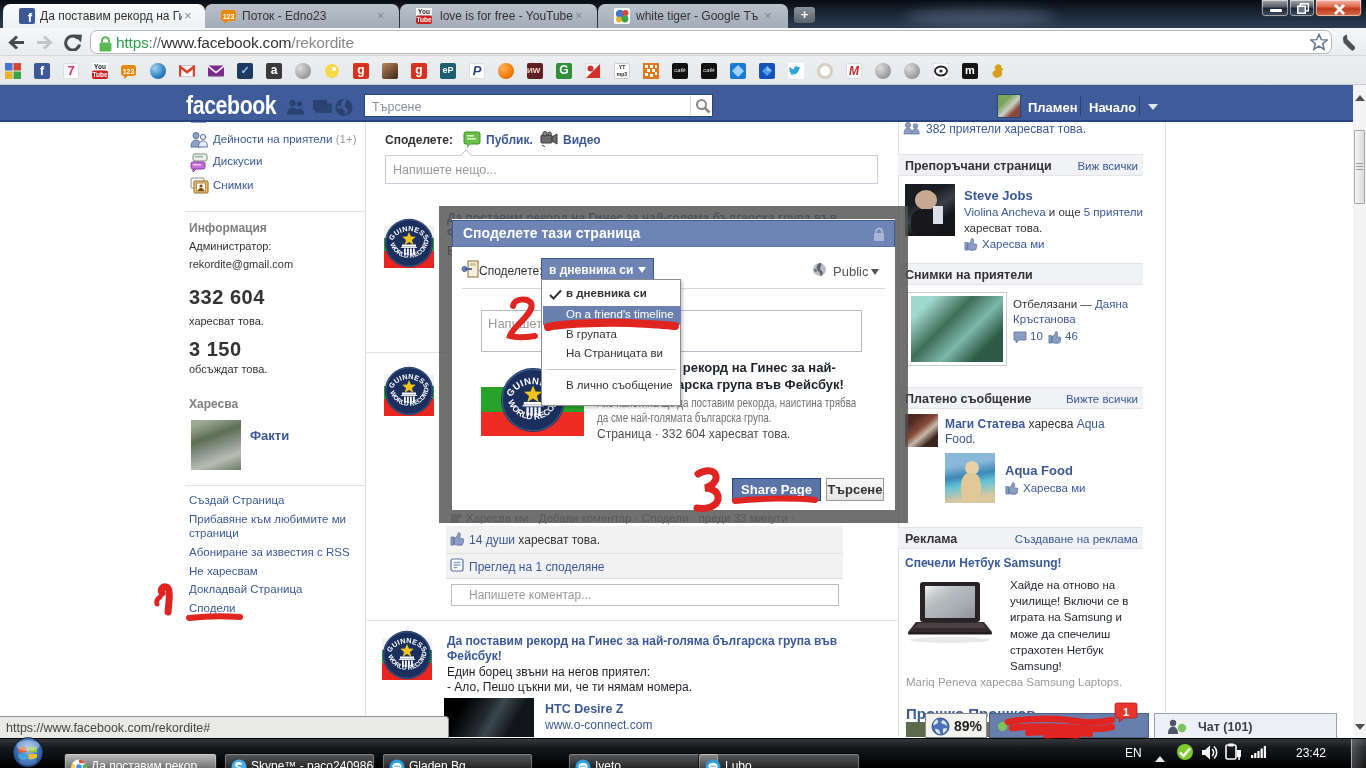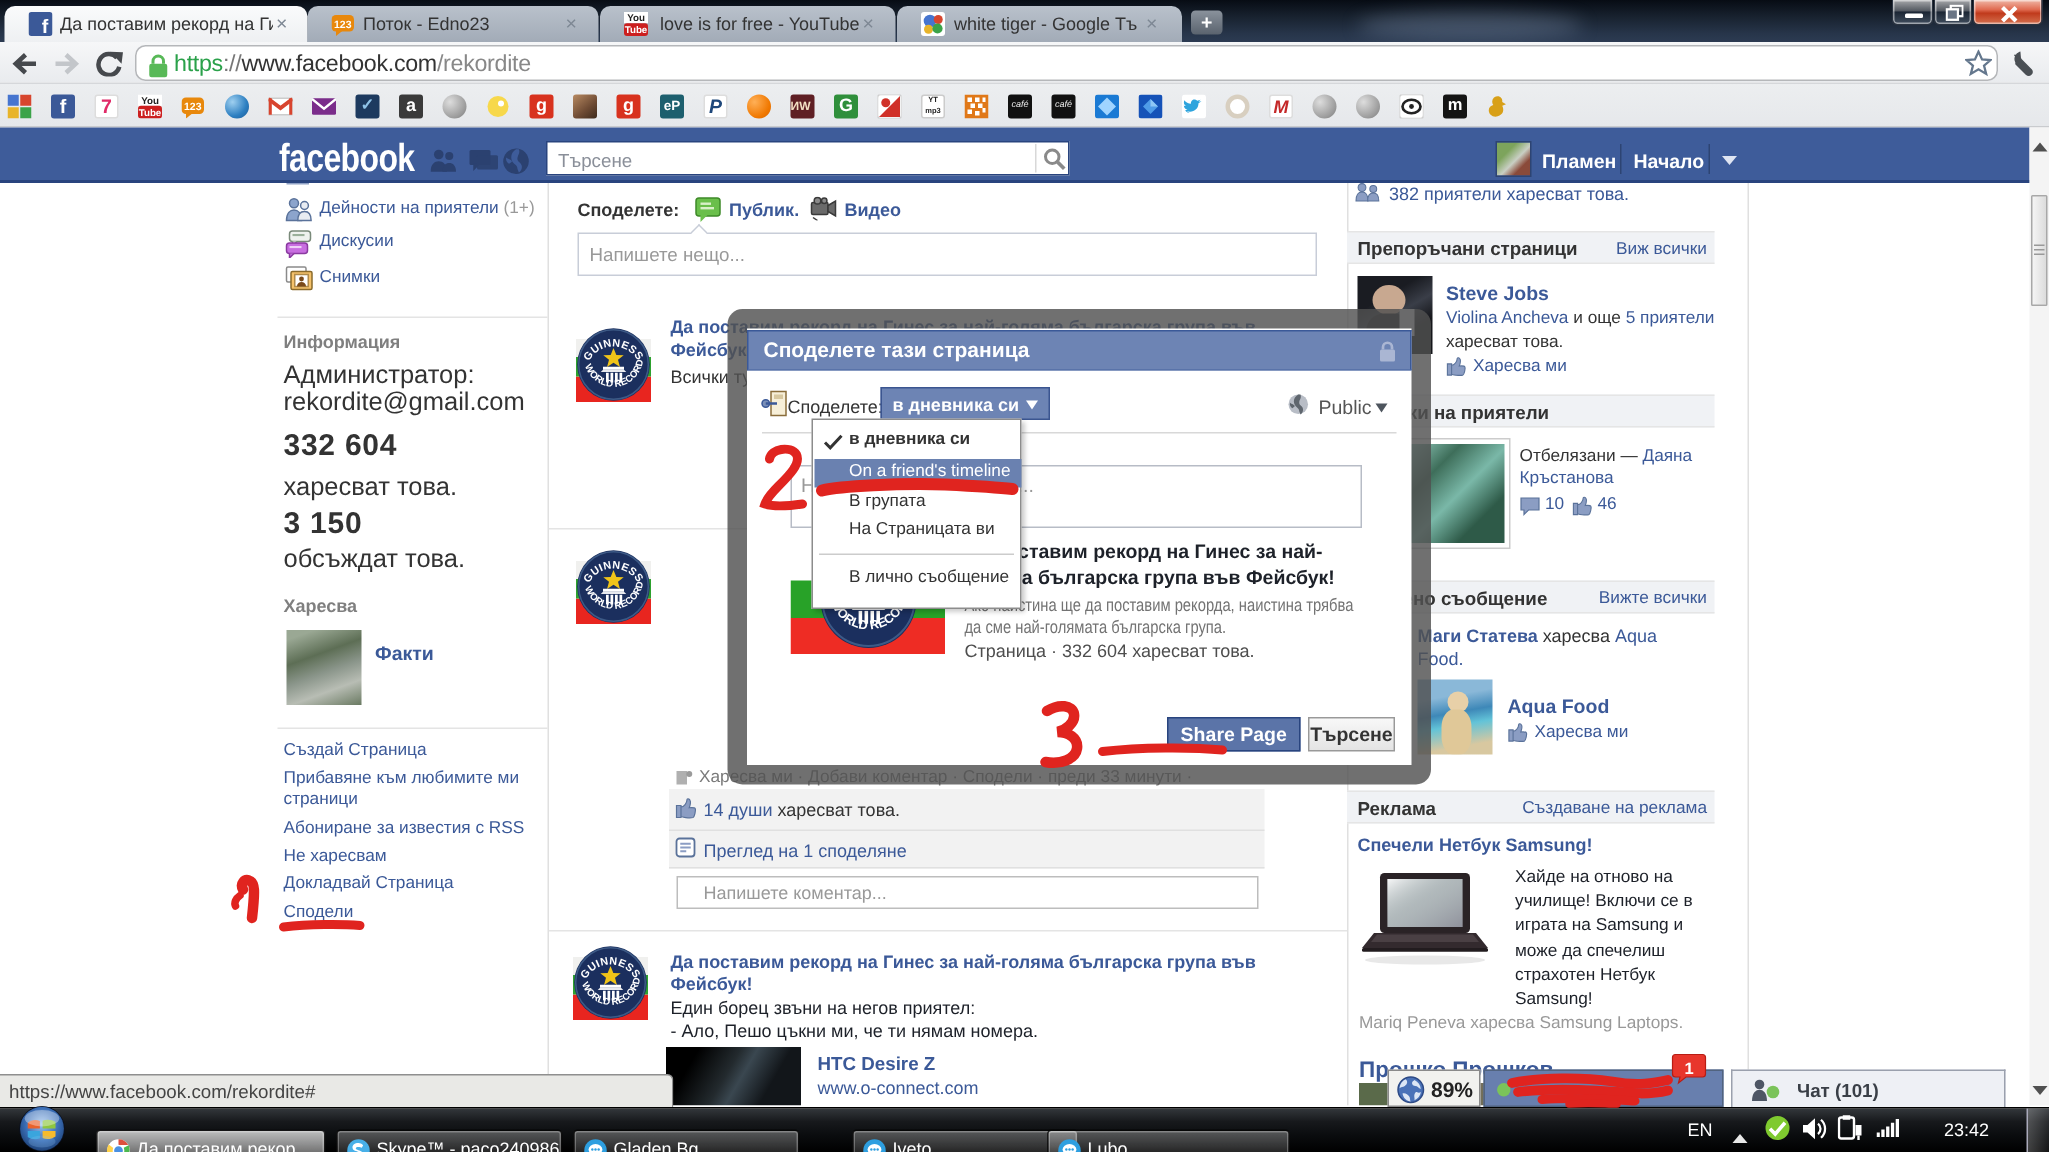--- a/index.html
+++ b/index.html
@@ -39,32 +39,32 @@
 
 
 #page { left:0; top:122px; width:1353px; height:615px; background:#fff; overflow:hidden; }
 .vline { position:absolute; top:0; width:1px; height:615px; background:#e0e0e0; }
 .sep { position:absolute; height:1px; background:#e4e4e4; }
 
 
 .navitem { position:absolute; left:213px; font-size:11.5px; color:#3b5998; }
 .head-g { position:absolute; left:189px; font-size:12px; font-weight:bold; color:#7f7f7f; }
 .big-n { position:absolute; left:189px; font-size:20px; font-weight:bold; color:#333; letter-spacing:0.5px; }
-.ltxt { position:absolute; left:189px; font-size:17px; color:#333; }
+.ltxt { position:absolute; left:189px; font-size:11px; color:#333; }
 .llnk { position:absolute; left:189px; font-size:11.5px; color:#3b5998; }
 
 
 .rhead { position:absolute; left:898px; width:245px; height:22px; background:#f0f2f5;
   border-top:1px solid #e5e5e5; border-bottom:1px solid #e5e5e5; }
 .rhead .h { position:absolute; left:7px; top:4px; font-size:12.5px; font-weight:bold; color:#333; }
 .rhead .r { position:absolute; right:5px; top:5px; font-size:11.5px; color:#3b5998; }
 
 
 #modal { left:439px; top:206px; width:469px; height:317px;
-  background:rgba(80,80,80,0.82); border-radius:10px;margin-left:46px; }
+  background:rgba(80,80,80,0.82); border-radius:0; }
 #dialog { position:absolute; left:13px; top:13px; width:443px; height:291px; background:#fff; }
 #dtitle { position:absolute; left:0; top:1px; width:443px; height:27px; background:#6d84b4;
   border:1px solid #3b5998; border-bottom:1px solid #5973a9; }
 #dtitle .t { position:absolute; left:10px; top:4px; color:#fff; font-size:14px; font-weight:bold; }
 
 
 #menu { left:541px; top:279px; width:140px; height:127px; background:#fff;
   border:1px solid #8c8c8c; box-shadow:2px 2px 3px rgba(0,0,0,0.2); z-index:30; }
 .mi { position:absolute; left:0; width:138px; font-size:11.5px; color:#333; white-space:nowrap; }
 

